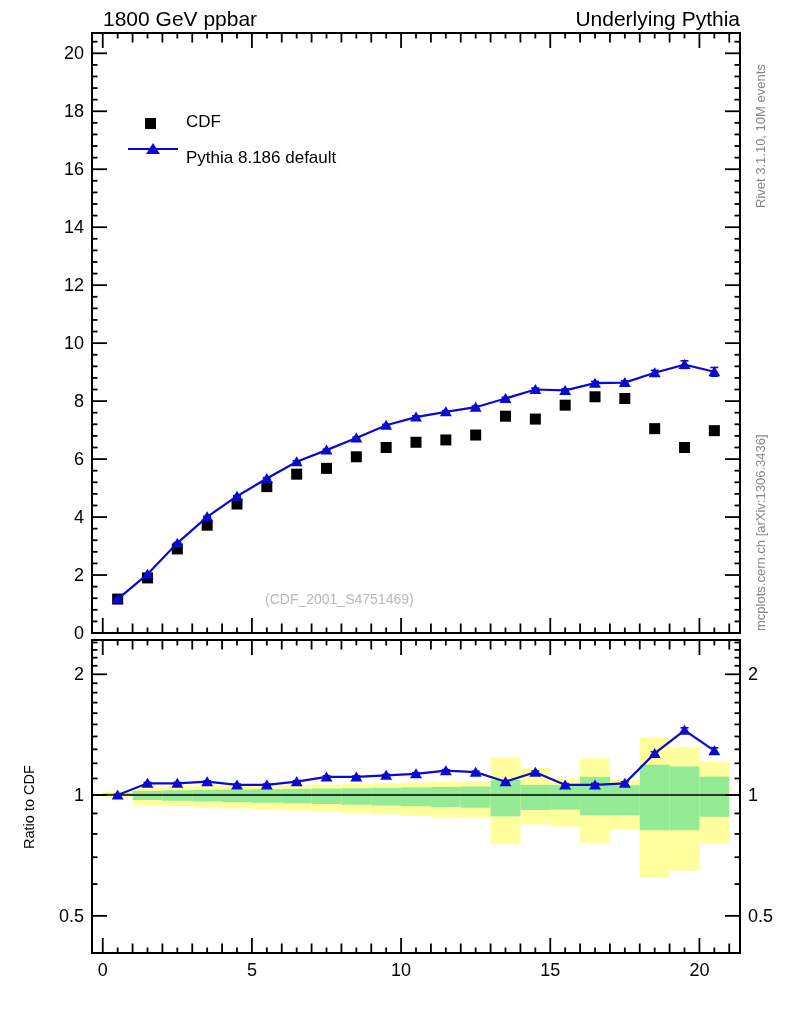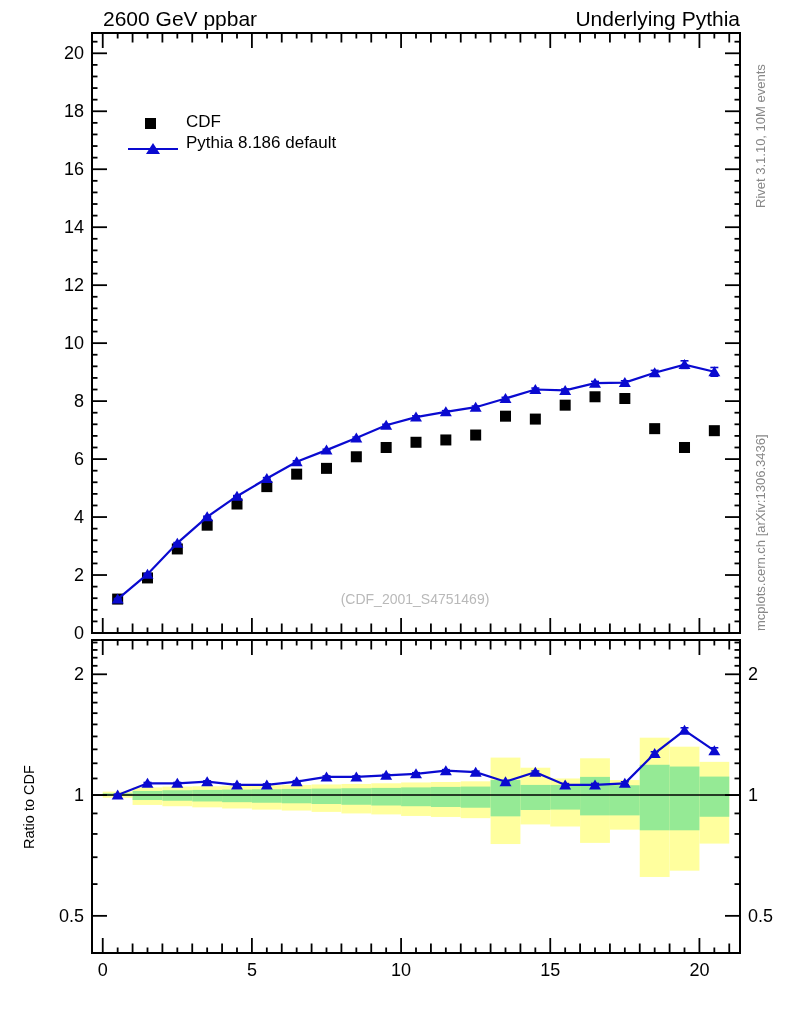--- a/index.html
+++ b/index.html
@@ -8,21 +8,21 @@
   #plot{position:absolute;left:0;top:0}
   .title{position:absolute;top:7px;font-size:21px;white-space:nowrap}
   #title-left{left:103px}
   #title-right{right:46px}
   .legend-label{position:absolute;left:186px;font-size:17px;white-space:nowrap}
   .legend-swatch-square{position:absolute;left:145px;top:118px;width:11px;height:11px}
   .legend-line{position:absolute;left:128px;top:148px;width:50px;height:2.4px}
   .legend-tri{position:absolute;left:146px;top:143px;width:0;height:0;
               border-left:7px solid transparent;border-right:7px solid transparent;
               border-bottom:11px solid #00c}
-  .watermark{position:absolute;left:265px;top:591px;width:300px;text-align:center;
+  .watermark{position:absolute;left:265px;top:591px;width:300px;text-align:left;
              font-size:14px;color:#b9b9b9;white-space:nowrap}
   .rot{position:absolute;transform:rotate(-90deg);transform-origin:0 0;white-space:nowrap}
   .note{color:#878787;font-size:13px}
   .ratio-label{font-size:14.5px;color:#000}
 </style>
 </head>
 <body>
 
 <div class="page">
 
@@ -608,29 +608,29 @@
         <path d="M529.3370165745856 776.7402644048109 L541.3370165745856 776.7402644048109 L535.3370165745856 766.7402644048109 Z" fill="#0a0ad0"></path>
         <path d="M559.171270718232 789.4184588653176 L571.171270718232 789.4184588653176 L565.171270718232 779.4184588653176 Z" fill="#0a0ad0"></path>
         <path d="M589.0055248618785 789.4184588653176 L601.0055248618785 789.4184588653176 L595.0055248618785 779.4184588653176 Z" fill="#0a0ad0"></path>
         <path d="M618.8397790055249 787.7823124857491 L630.8397790055249 787.7823124857491 L624.8397790055249 777.7823124857491 Z" fill="#0a0ad0"></path>
         <path d="M648.6740331491714 757.9234268118398 L660.6740331491714 757.9234268118398 L654.6740331491714 747.9234268118398 Z" fill="#0a0ad0"></path>
         <path d="M678.5082872928177 734.8273961234293 L690.5082872928177 734.8273961234293 L684.5082872928177 724.8273961234293 Z" fill="#0a0ad0"></path>
         <path d="M708.3425414364641 755.2007415868785 L720.3425414364641 755.2007415868785 L714.3425414364641 745.2007415868785 Z" fill="#0a0ad0"></path>
       </g>
     </svg>
 
-  <div class="title" id="title-left">2600 GeV ppbar</div>
+  <div class="title" id="title-left">1800 GeV ppbar</div>
   <div class="title" id="title-right">Underlying Pythia</div>
 
   <div class="legend-swatch-square" style="background: rgb(0, 0, 0);"></div>
   <div class="legend-label" style="top:112px">CDF</div>
 
   <div class="legend-line" style="background: rgb(10, 10, 208);"></div>
   <div class="legend-tri" style="border-bottom-color: rgb(10, 10, 208);"></div>
-  <div class="legend-label" style="top:133px">Pythia 8.186 default</div>
+  <div class="legend-label" style="top:148px">Pythia 8.186 default</div>
 
   <div class="watermark">(CDF_2001_S4751469)</div>
 
   <div class="rot note" style="left:753px;top:208px">Rivet 3.1.10,  10M events</div>
   <div class="rot note" style="left:753px;top:631px">mcplots.cern.ch [arXiv:1306.3436]</div>
   <div class="rot ratio-label" style="left:21px;top:849px">Ratio to CDF</div>
 
 </div>
 
 </body></html>

